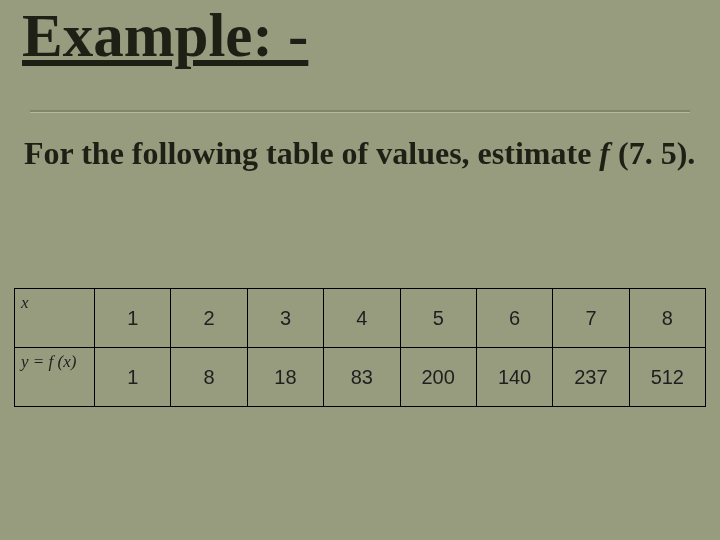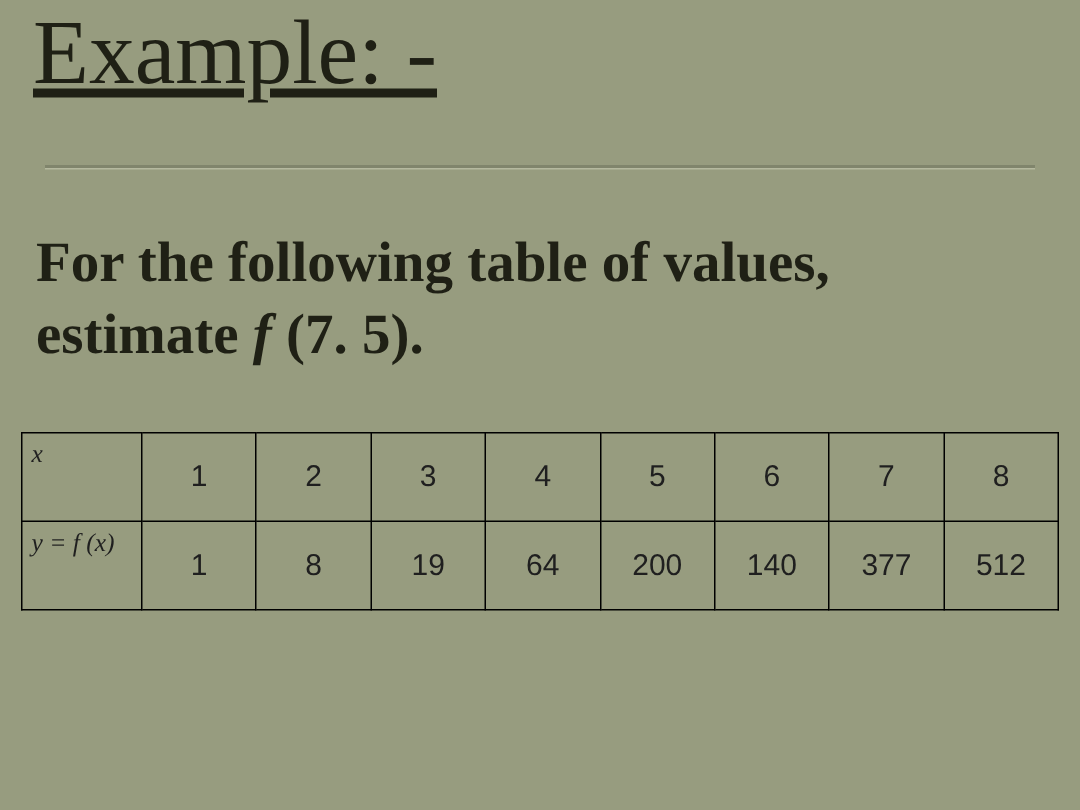--- a/index.html
+++ b/index.html
@@ -10,21 +10,21 @@
     overflow: hidden;
   }
   body {
     background: #979c7f;
     font-family: Georgia, 'Times New Roman', serif;
     color: #1f2015;
     position: relative;
   }
   .title {
     font-size: 61px;
-    font-weight: normal;
+    font-weight: bold;
     text-decoration: underline;
     padding: 4px 12px 0 22px;
     letter-spacing: 0px;
     line-height: 1.05;
   }
   .sep {
     position: absolute;
     left: 30px;
     right: 30px;
     top: 110px;
@@ -36,22 +36,22 @@
     left: 30px;
     right: 30px;
     top: 112px;
     height: 0;
     border-top: 1px solid #b5b99f;
   }
   .prompt {
     position: absolute;
     left: 24px;
     right: 24px;
-    top: 152px;
-    font-size: 38px;
+    top: 133px;
+    font-size: 32px;
     font-weight: bold;
     line-height: 1.25;
   }
   .prompt .ital {
     font-style: italic;
     font-weight: bold;
   }
   .table-wrap {
     position: absolute;
     left: 14px;
@@ -118,22 +118,22 @@
       <td>4</td>
       <td>5</td>
       <td>6</td>
       <td>7</td>
       <td>8</td>
     </tr>
     <tr>
       <td class="header">y = f (x)</td>
       <td>1</td>
       <td>8</td>
-      <td>19</td>
-      <td>64</td>
+      <td>18</td>
+      <td>83</td>
       <td>200</td>
       <td>140</td>
-      <td>377</td>
+      <td>237</td>
       <td>512</td>
     </tr>
   </tbody>
     </table>
 </div>
 
 </body></html>

